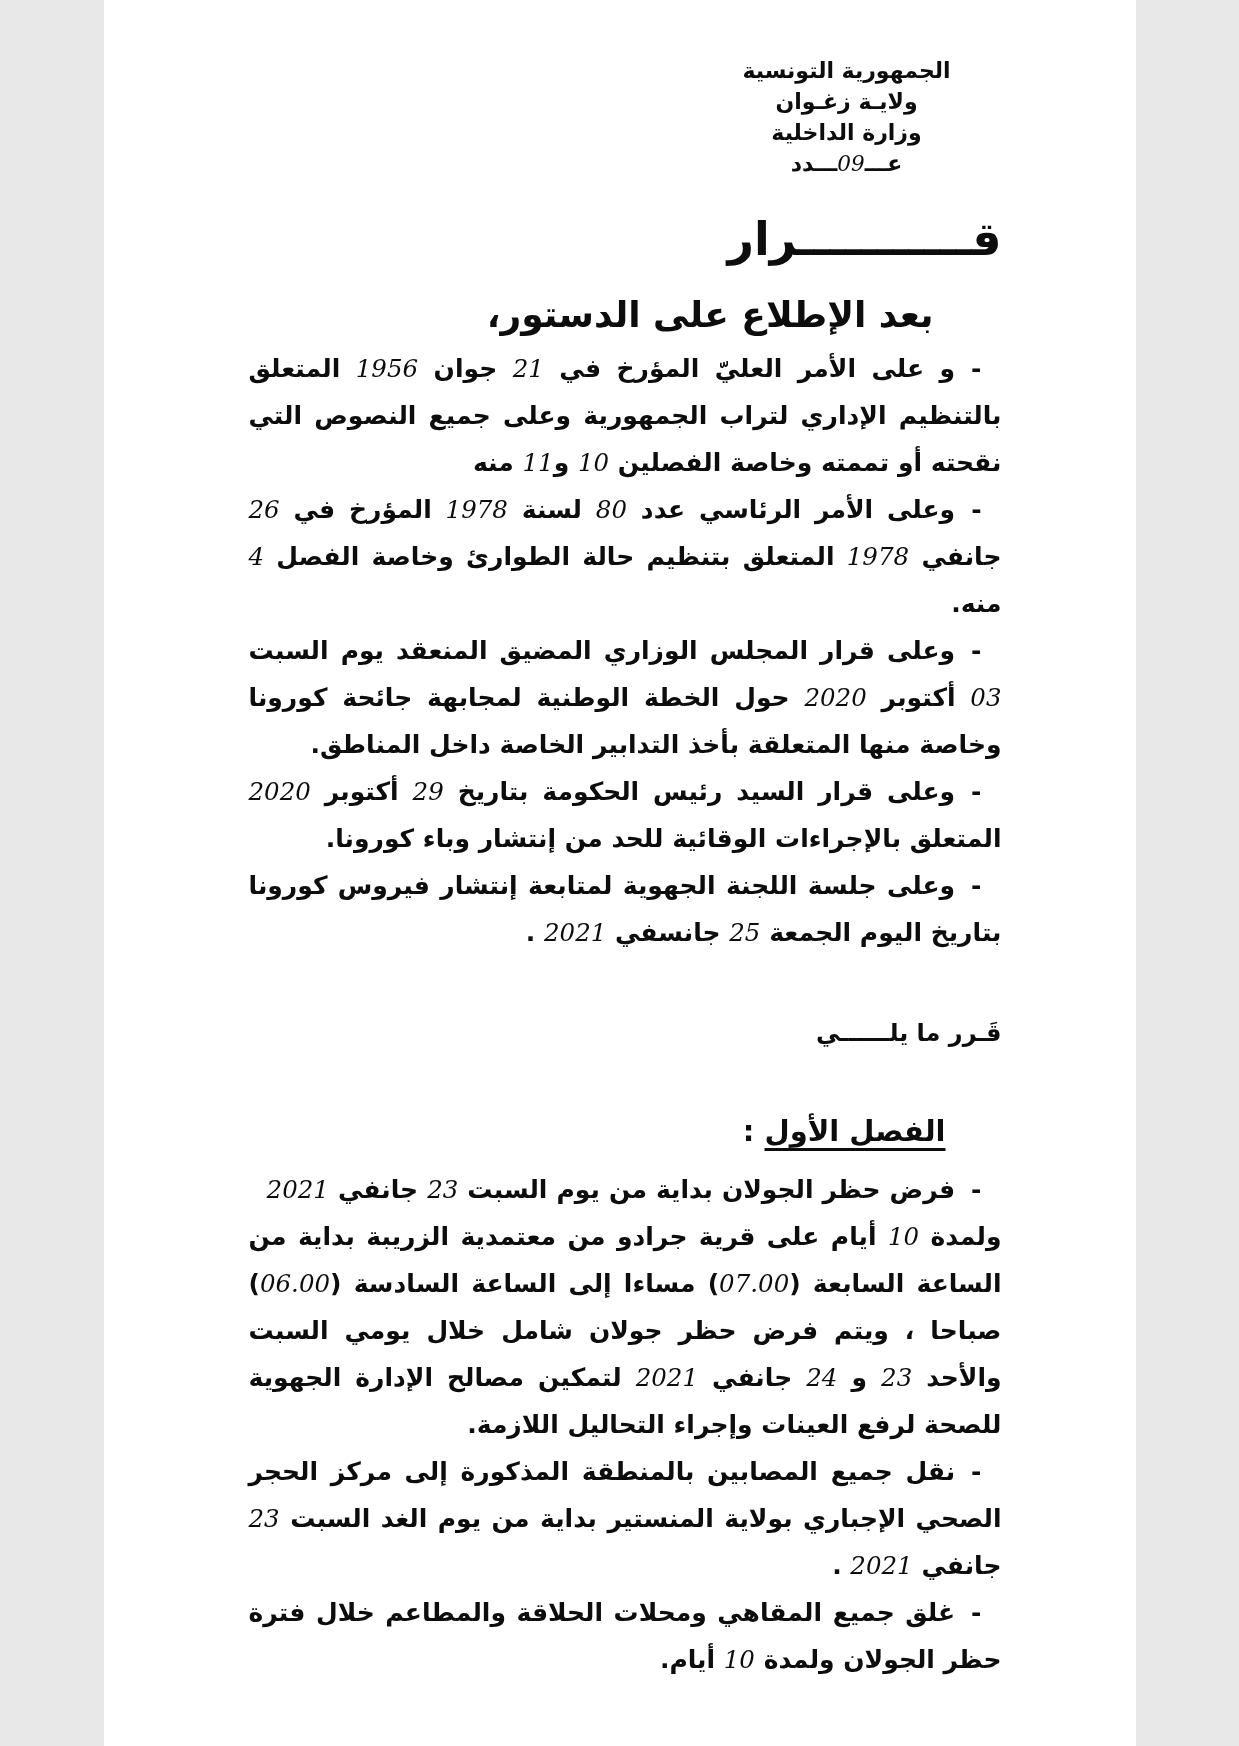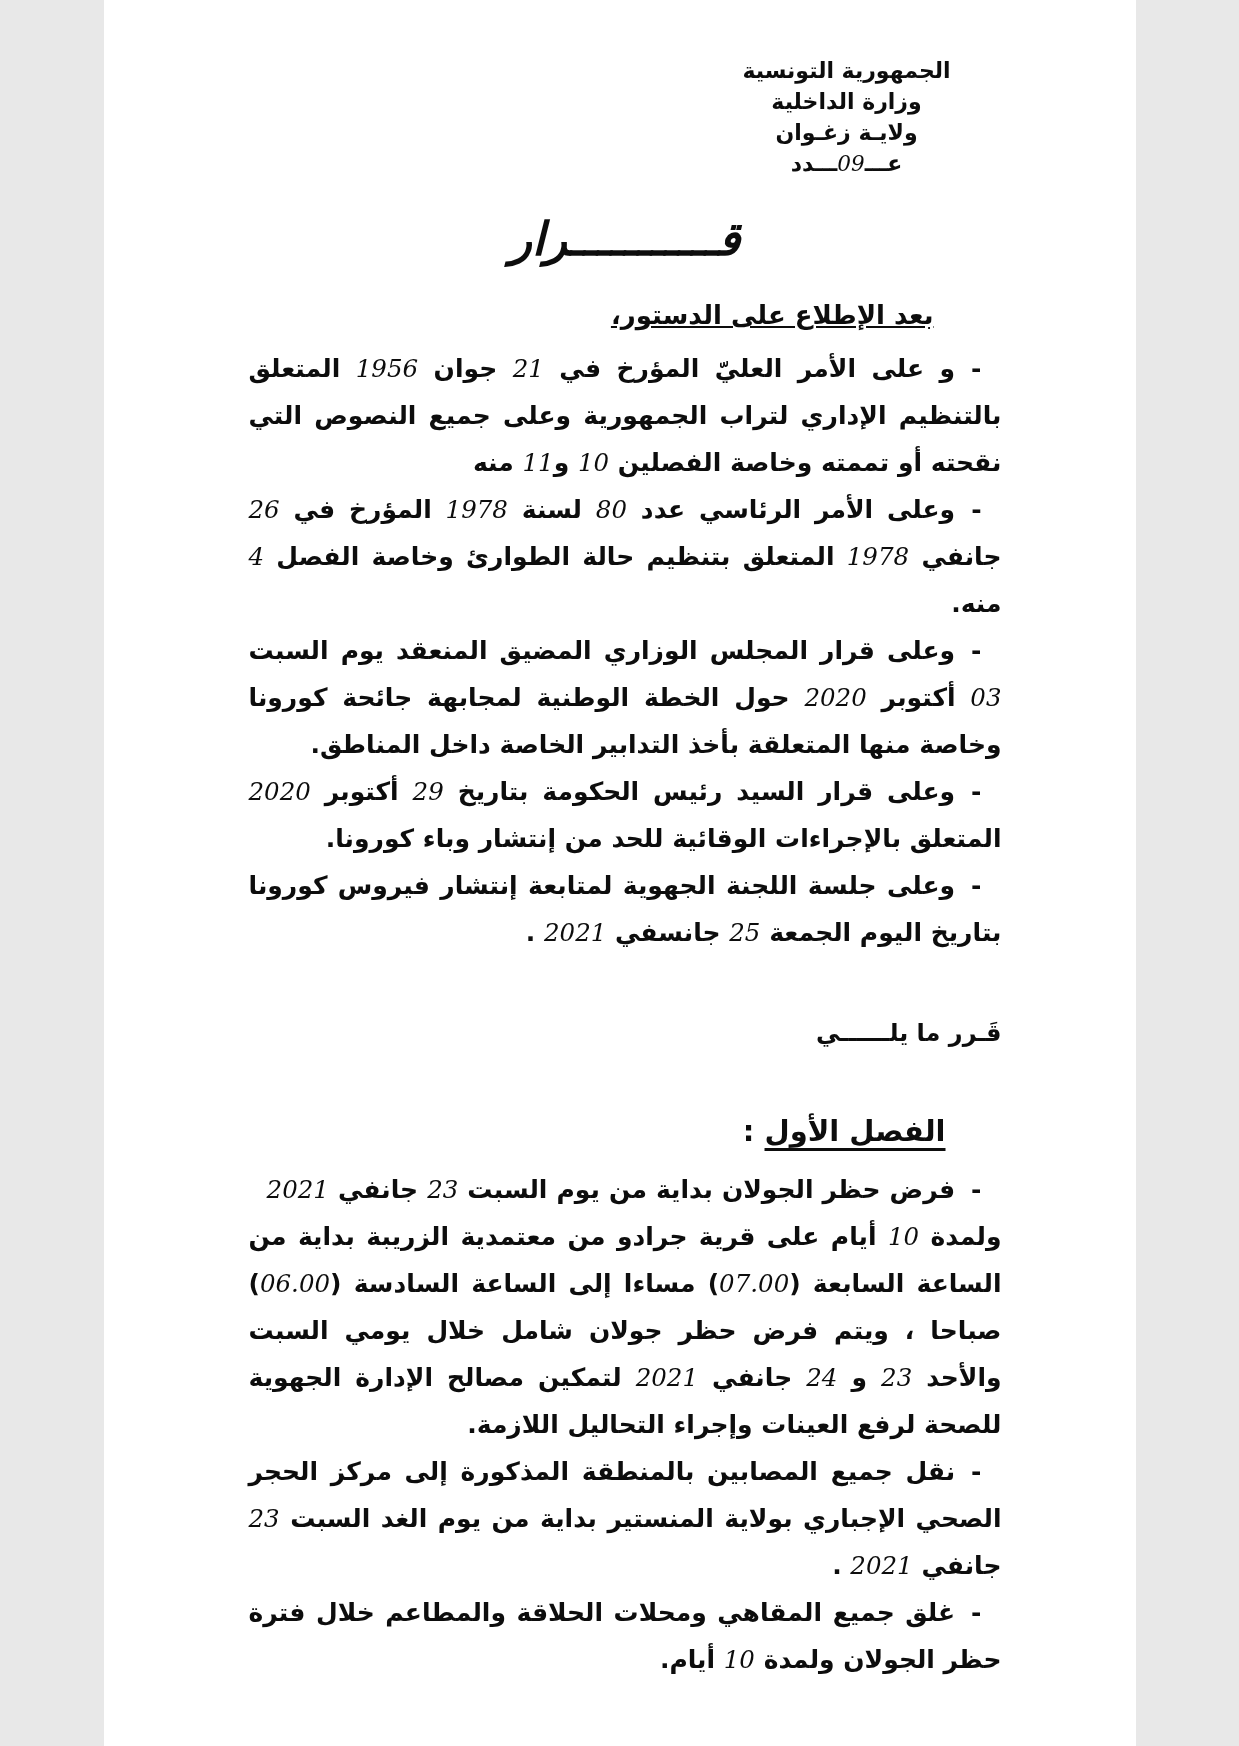--- a/index.html
+++ b/index.html
@@ -10,30 +10,30 @@
   }
   .main{margin:0 134px 0 145px;}
   
   .letterhead{
     width:310px;margin:55px 0 0 auto;text-align:center;
     font-weight:bold;font-size:22px;line-height:31px;
   }
   .letterhead-line{white-space:nowrap;}
   
   .doc-title{
-    text-align:center;font-size:46px;font-weight:bold;margin:30px 0 0 0;
-    line-height:60px;letter-spacing:1px;font-style:italic;
+    text-align:right;font-size:46px;font-weight:bold;margin:30px 0 0 0;
+    line-height:60px;letter-spacing:1px;
   }
   .addressee{
     text-align:right;font-size:29px;font-weight:bold;
     margin:54px 72px 0 0;line-height:40px;
   }
   .preamble-intro{
-    text-align:right;font-size:26px;font-weight:bold;
-    margin:26px 68px 0 0;line-height:40px;text-decoration:underline;
+    text-align:right;font-size:36px;font-weight:bold;
+    margin:26px 68px 0 0;line-height:40px;
   }
   .list{
     margin-top:10px;font-size:25px;font-weight:bold;line-height:47px;
     text-align:justify;text-justify:inter-word;
   }
   .list-item{text-indent:20px;}
   .dash{display:inline;margin-left:16px;}
   .decision-heading{
     text-align:right;font-size:24px;font-weight:bold;margin-top:56px;
     line-height:42px;
@@ -54,22 +54,22 @@
   }
 </style>
 </head>
 <body>
 
 <div class="page">
   <div class="main">
 
     <header class="letterhead">
       <div class="letterhead-line">الجمهورية التونسية</div>
+      <div class="letterhead-line">ولايـة زغـوان</div>
       <div class="letterhead-line">وزارة الداخلية</div>
-      <div class="letterhead-line">ولايـة زغـوان</div>
       <div class="letterhead-line wrap-nums">عـــ<i class="lat-num">09</i>ـــدد</div>
     </header>
 
     <h1 class="doc-title">قـــــــــــرار</h1>
 
 
     <div class="preamble-intro">بعد الإطلاع على الدستور،</div>
 
     <div class="list preamble-list">
       <div class="list-item">

